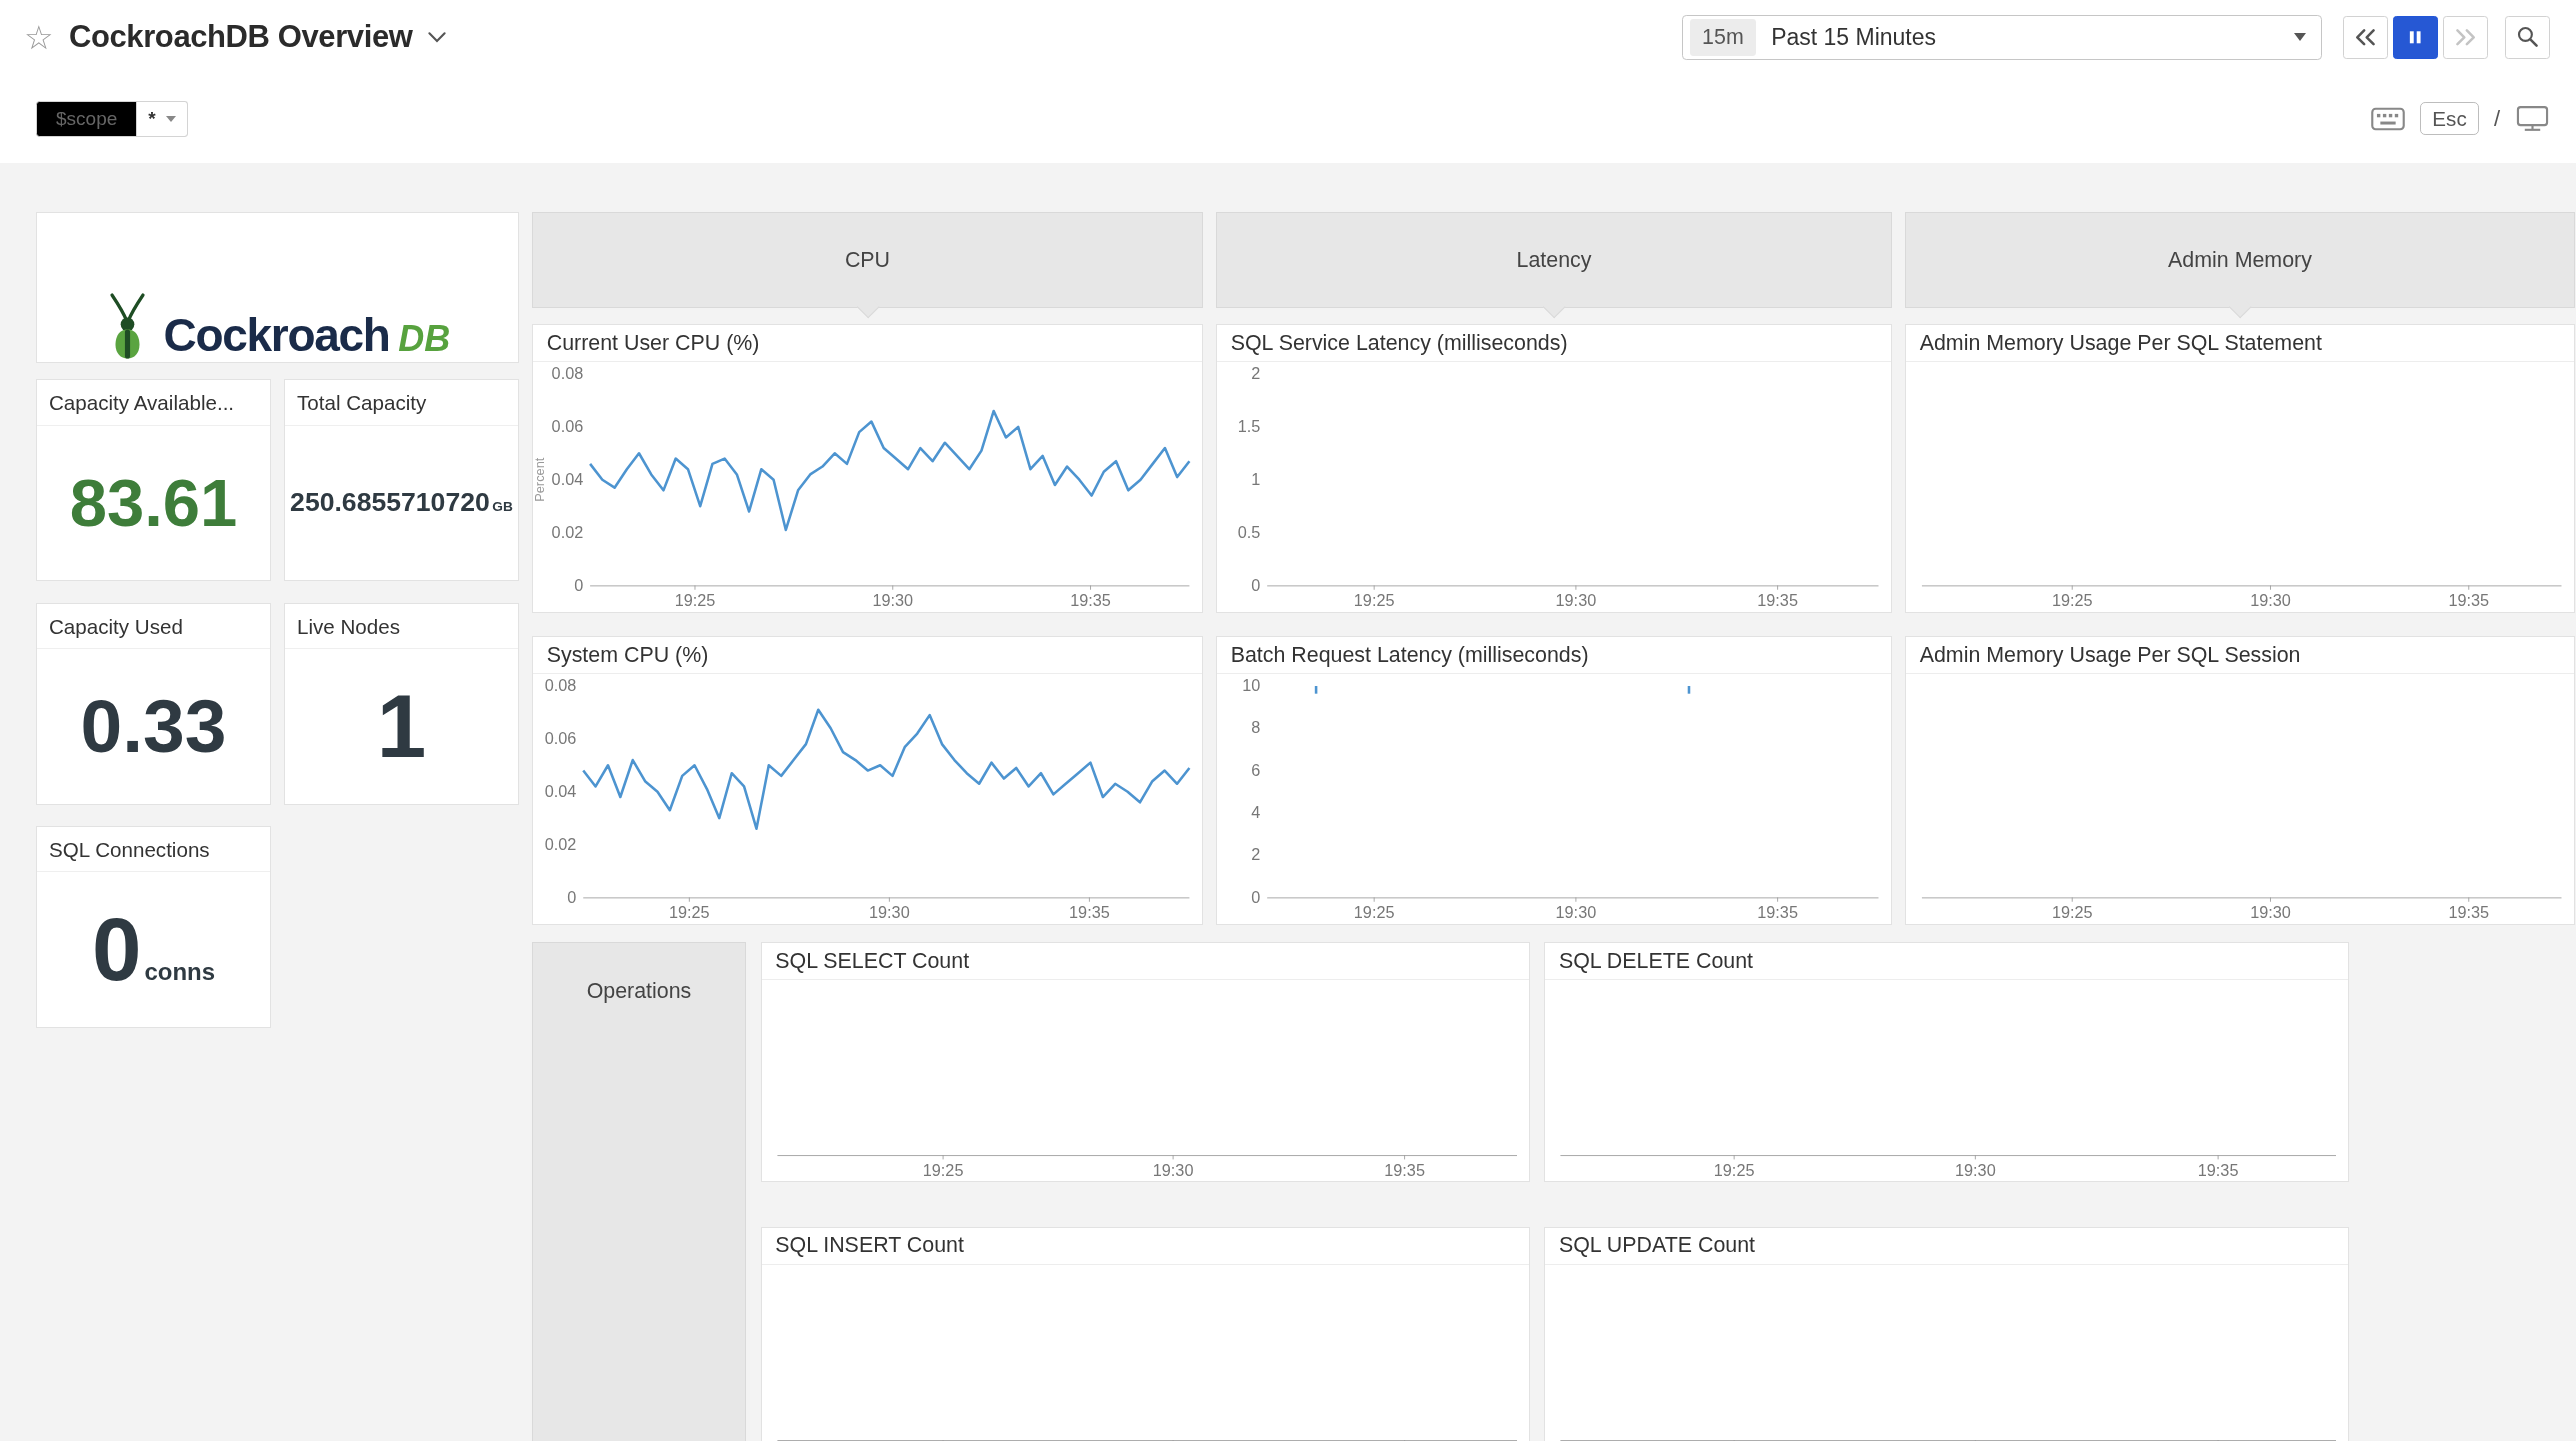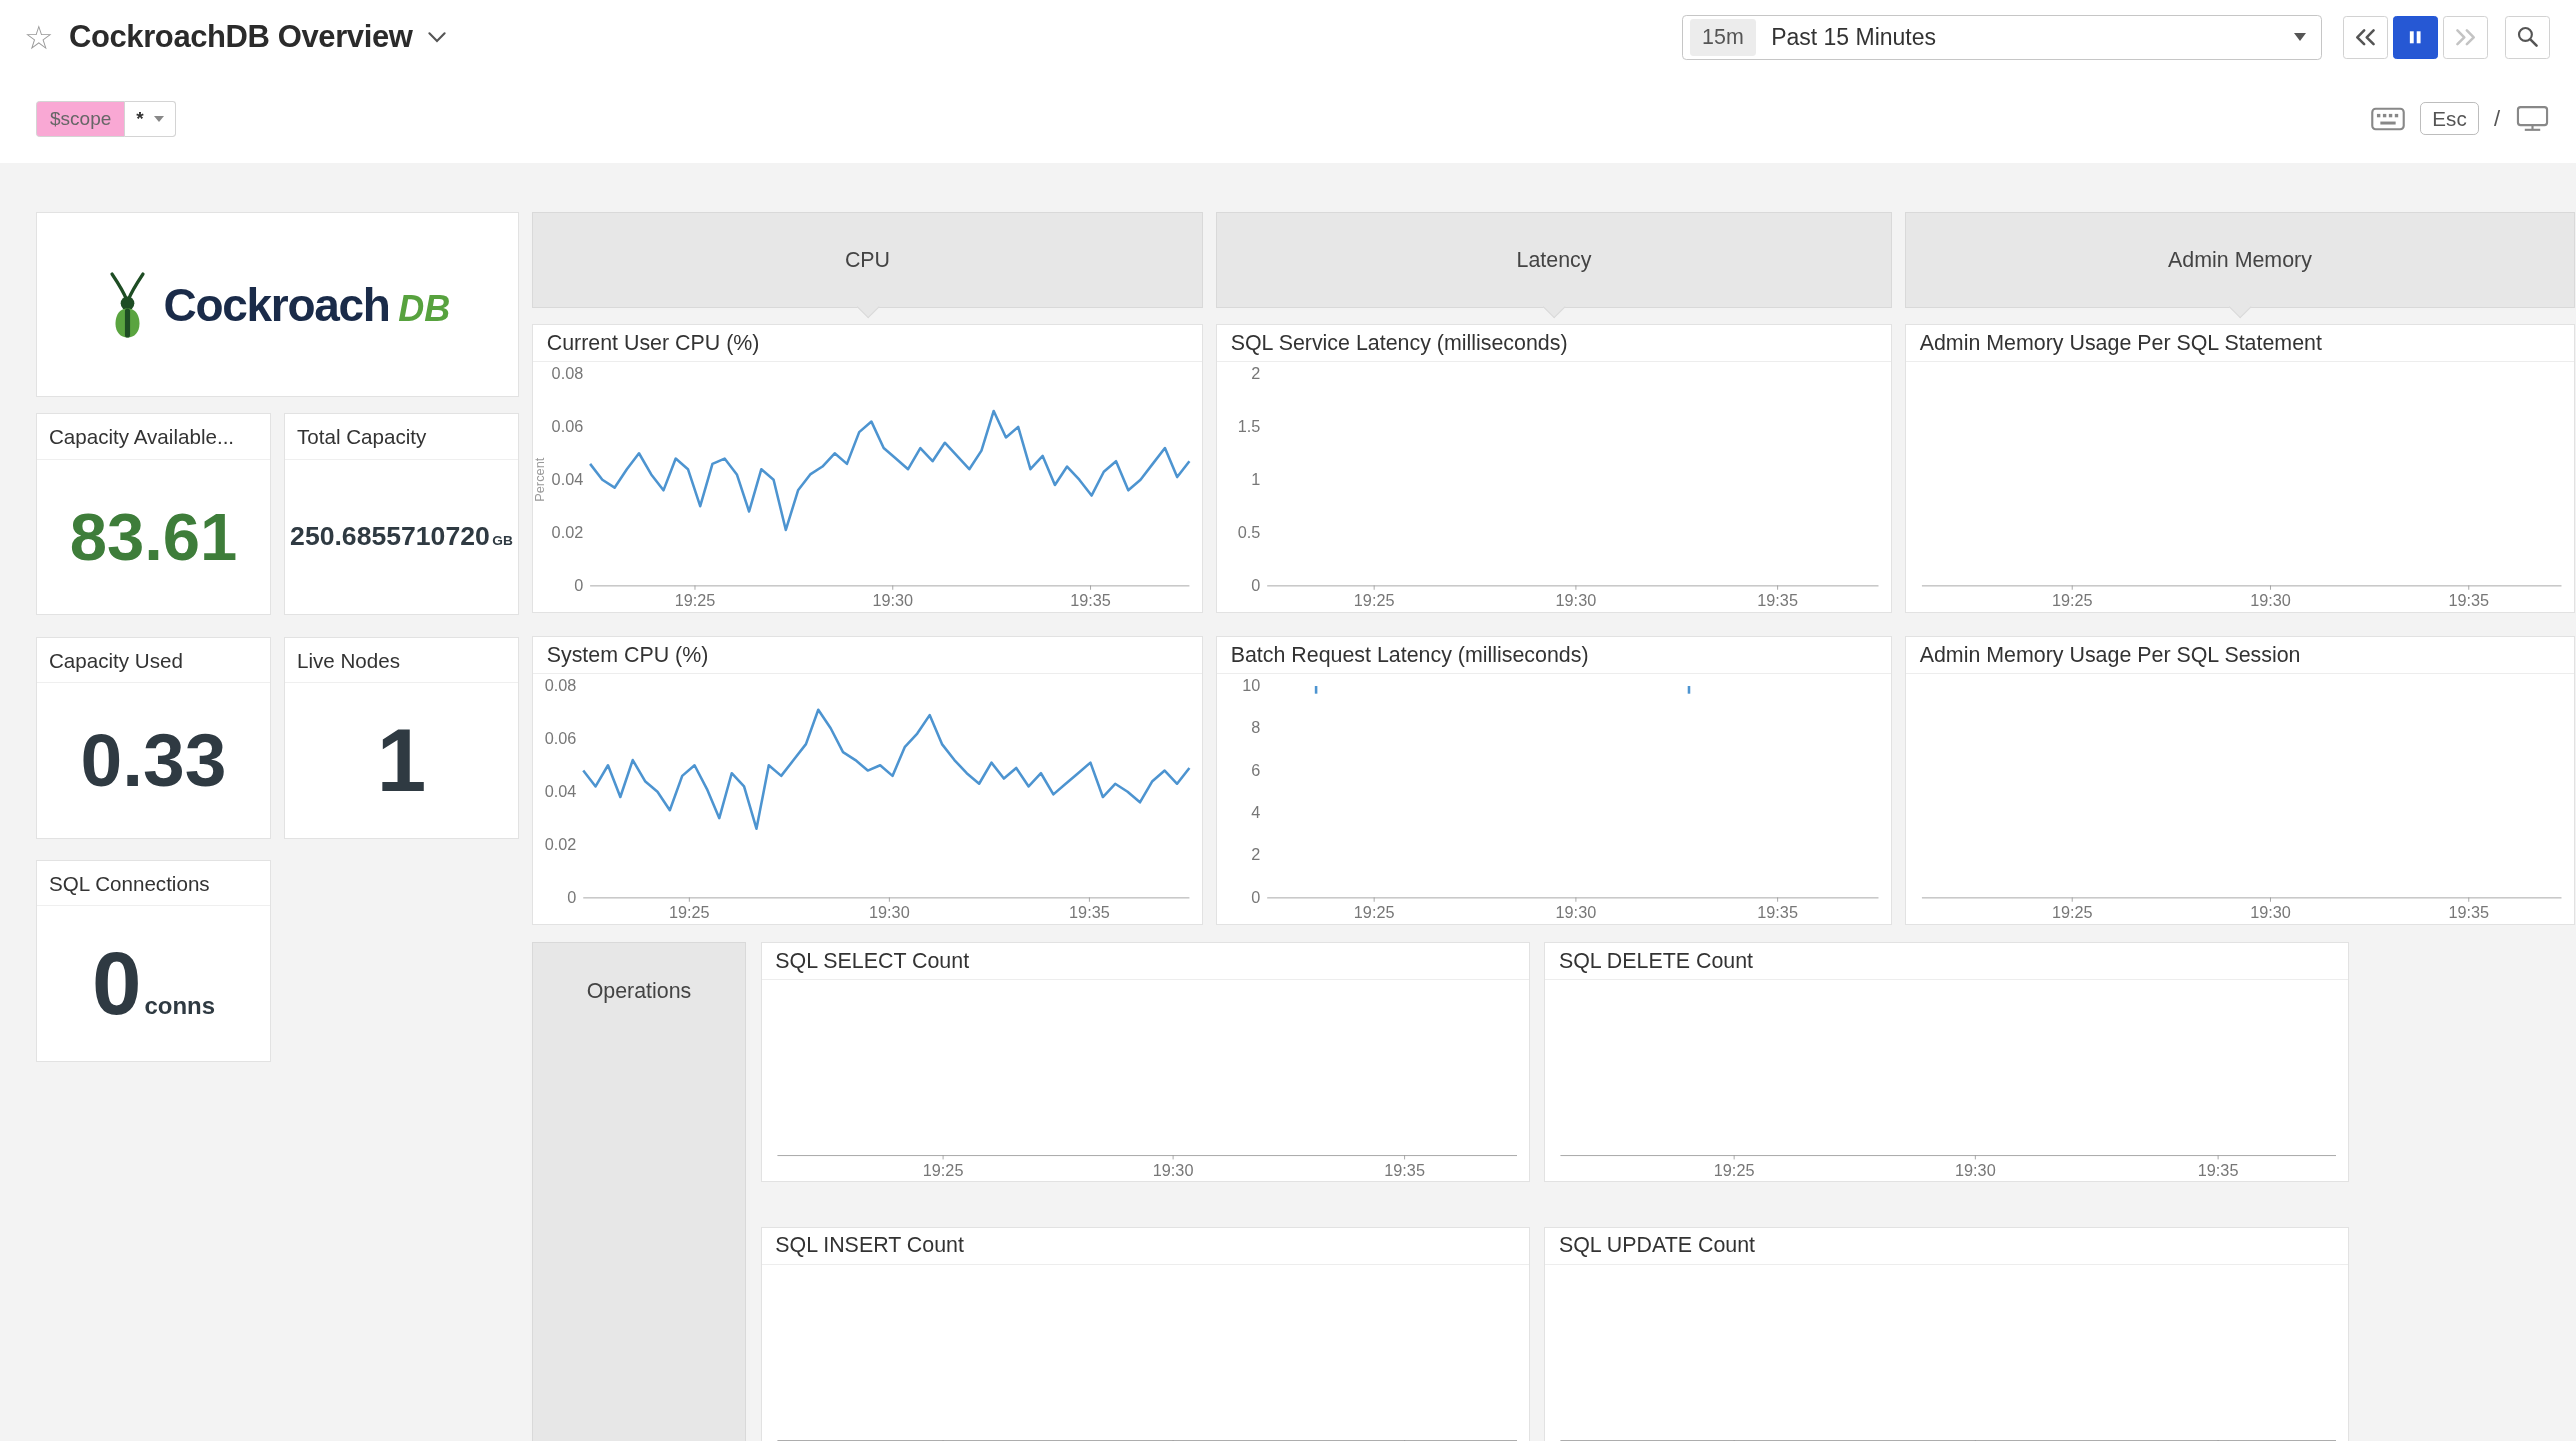--- a/index.html
+++ b/index.html
@@ -22,31 +22,31 @@
     border-top:8.6px solid #555; margin-left:auto; }
   .caret.sm { border-left-width:5.1px; border-right-width:5.1px; border-top-width:6px; border-top-color:#888; margin-left:0; }
   .pb-group { display:flex; gap:5.1px; margin-left:20.6px; }
   .pbtn { width:45px; height:43px; border:0.9px solid #d2d2d2; background:#fff; border-radius:3.4px;
     display:flex; align-items:center; justify-content:center; padding:0; cursor:pointer; }
   .pbtn.active { background:#2658d4; border-color:#2156d8; }
   .zoom-btn { margin-left:17px; }
   
   .toolbar { height:89px; background:#fff; display:flex; align-items:center; padding:0 27.4px 0 36px; }
   .scope { display:flex; height:36px; font-size:19px; cursor:pointer; }
-  .scope-key { background:#f9a8d4; border:0.9px solid #d4d4d4; border-radius:3.4px 0 0 3.4px; padding:0 13px;
+  .scope-key { background:#000000; border:0.9px solid #d4d4d4; border-radius:3.4px 0 0 3.4px; padding:0 19px;
     display:flex; align-items:center; color:#666; }
   .scope-val { background:#fff; border:0.9px solid #d4d4d4; border-left:none; border-radius:0 3.4px 3.4px 0;
     padding:0 11px; display:flex; align-items:center; gap:10.3px; color:#333; font-weight:bold; }
   .hint-cluster { margin-left:auto; display:flex; align-items:center; gap:15.4px; color:#666; }
   .esc-key { border:1.7px solid #bdbdbd; border-radius:5.1px; padding:3.4px 11px; font-size:20.6px; color:#555; background:#fff; }
   .slash { font-size:22px; color:#555; }
   
   .content { height:1279px; padding:49px 0 0 36px; display:flex; gap:13px; align-items:flex-start; background:#f3f3f3; }
   .left-col { width:483px; flex:none; }
-  .logo-card { height:185px; background:#fff; border:0.9px solid #e2e2e2; display:flex; align-items:center; justify-content:center; }
+  .logo-card { height:151px; background:#fff; border:0.9px solid #e2e2e2; display:flex; align-items:flex-end; justify-content:center; }
   .logo-text { display:flex; align-items:baseline; margin-left:13.7px; }
   .logo-word { font-size:46px; font-weight:bold; color:#1a2b49; letter-spacing:-1.3px; }
   .logo-suffix { font-size:36px; font-weight:bold; color:#57a23e; margin-left:8.6px;font-style:italic; }
   .stats-grid { margin-top:16.3px; display:grid; grid-template-columns:235px 235px; column-gap:13px; row-gap:21.4px; }
   .stat-card { height:202px; background:#fff; border:0.9px solid #e2e2e2; display:flex; flex-direction:column; }
   .stat-title { padding:11px 12px 9.4px; font-size:20.6px; color:#333; border-bottom:0.9px solid #efefef;
     white-space:nowrap; overflow:hidden; }
   .stat-value { flex:1; display:flex; align-items:center; justify-content:center; }
   .v-wrap { display:flex; align-items:baseline; font-weight:bold; color:#2f3a42; }
   .v-unit { font-weight:bold; color:#2f3a42; }

